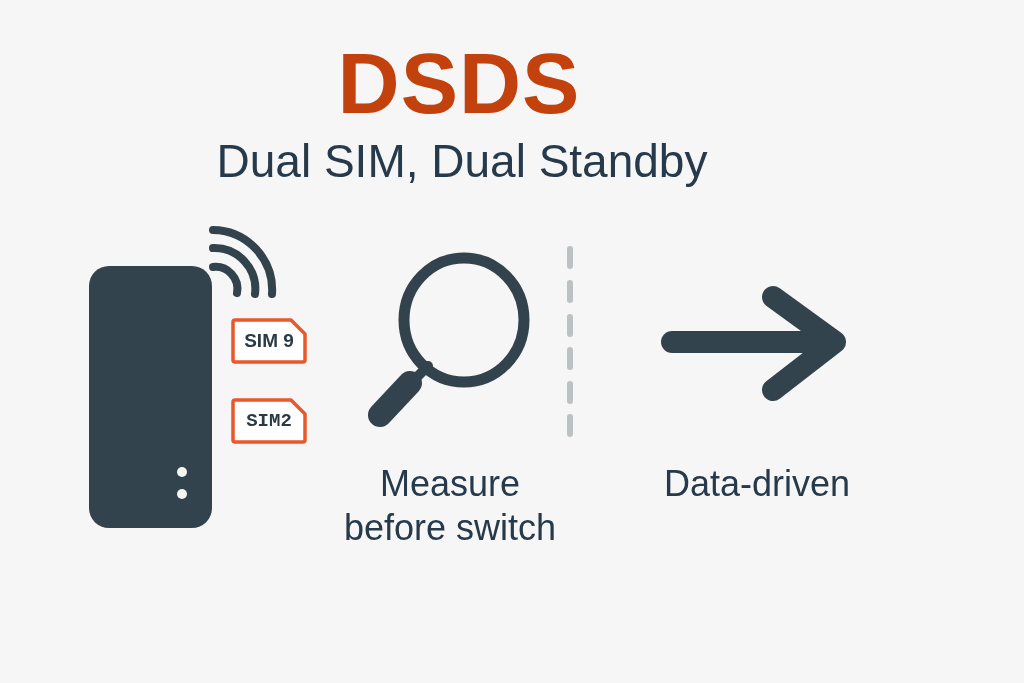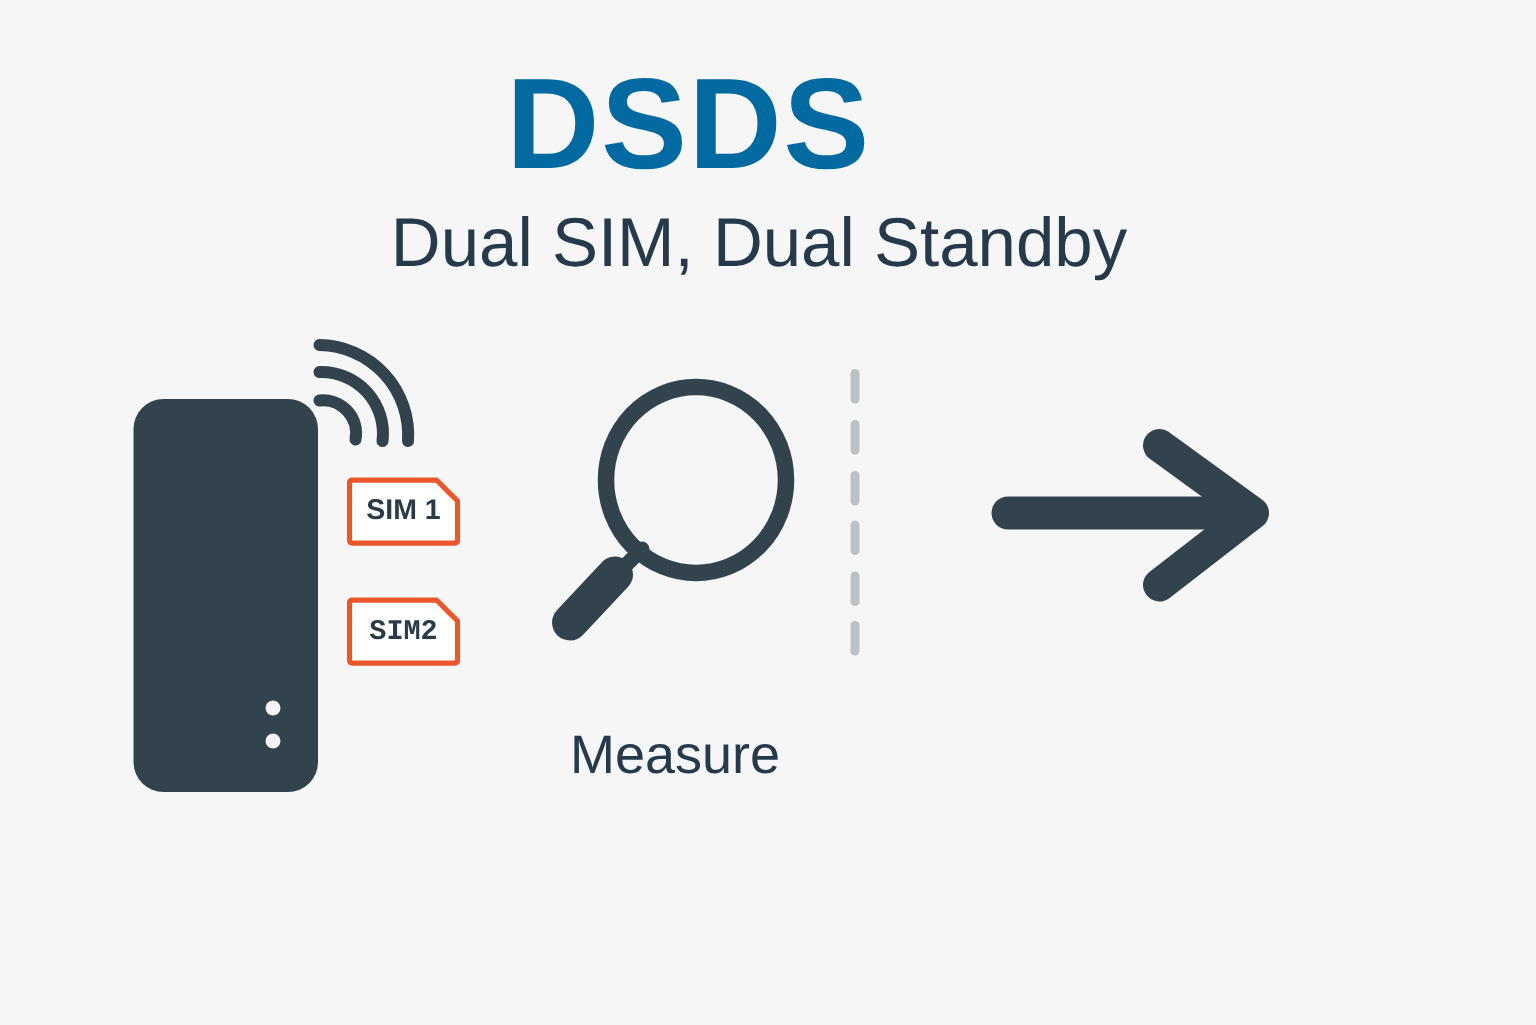--- a/index.html
+++ b/index.html
@@ -17,33 +17,32 @@
     }
     .title {
       position: absolute;
       left: 0;
       width: 918px;
       top: 40px;
       text-align: center;
       font-size: 86px;
       font-weight: bold;
       letter-spacing: 1px;
-      color: #0369a1;
+      color: #c2410c;
       line-height: 1;
     }
     .subtitle {
       position: absolute;
       left: 0;
       width: 924px;
       top: 138px;
       text-align: center;
       font-size: 46px;
       color: #263a4b;
       line-height: 1;
-      margin-left: 44px;
     }
     .abs { position: absolute; }
     .phone {
       left: 89px;
       top: 266px;
       width: 123px;
       height: 262px;
       background: #33434d;
       border-radius: 20px;
     }
@@ -93,21 +92,21 @@
     <path d="M13 47 A 22 22 0 0 1 37 73"></path>
     <path d="M13 28 A 41 41 0 0 1 55 74"></path>
     <path d="M13 10 A 60 60 0 0 1 72 74"></path>
   </g>
 </svg>
 
 <div class="abs sim" style="left:231px; top:318px;">
   <svg width="76" height="46" viewBox="0 0 76 46" style="position:absolute;left:0;top:0;">
     <path d="M4 2 H60 L74 16 V42 Q74 44 72 44 H4 Q2 44 2 42 V4 Q2 2 4 2 Z" fill="#ffffff" stroke="#e8582a" stroke-width="3.5" stroke-linejoin="round"></path>
   </svg>
-  <div class="sim-label">SIM 1</div>
+  <div class="sim-label">SIM 9</div>
 </div>
 
 <div class="abs sim" style="left:231px; top:398px;font-family:Liberation Mono, monospace;">
   <svg width="76" height="46" viewBox="0 0 76 46" style="position:absolute;left:0;top:0;">
     <path d="M4 2 H60 L74 16 V42 Q74 44 72 44 H4 Q2 44 2 42 V4 Q2 2 4 2 Z" fill="#ffffff" stroke="#e8582a" stroke-width="3.5" stroke-linejoin="round"></path>
   </svg>
   <div class="sim-label">SIM2</div>
 </div>
 
 <svg class="abs" style="left:360px; top:250px;" width="180" height="190" viewBox="0 0 180 190">
@@ -127,18 +126,20 @@
   </g>
 </svg>
 
 <svg class="abs" style="left:655px; top:285px;" width="200" height="120" viewBox="0 0 200 120">
   <g fill="none" stroke="#33434d" stroke-width="22" stroke-linecap="round" stroke-linejoin="round">
     <line x1="17" y1="57" x2="178" y2="57"></line>
     <polyline points="118,12 180,57 118,105"></polyline>
   </g>
 </svg>
 
-<div class="abs caption" style="left:300px; top:462px; width:300px;margin-top:19px;">
+<div class="abs caption" style="left:300px; top:462px; width:300px;">
   <div>Measure</div>
+  <div>before switch</div>
 </div>
 
 <div class="abs caption" style="left:607px; top:462px; width:300px;">
+  <div>Data-driven</div>
 </div>
 
 </body></html>

